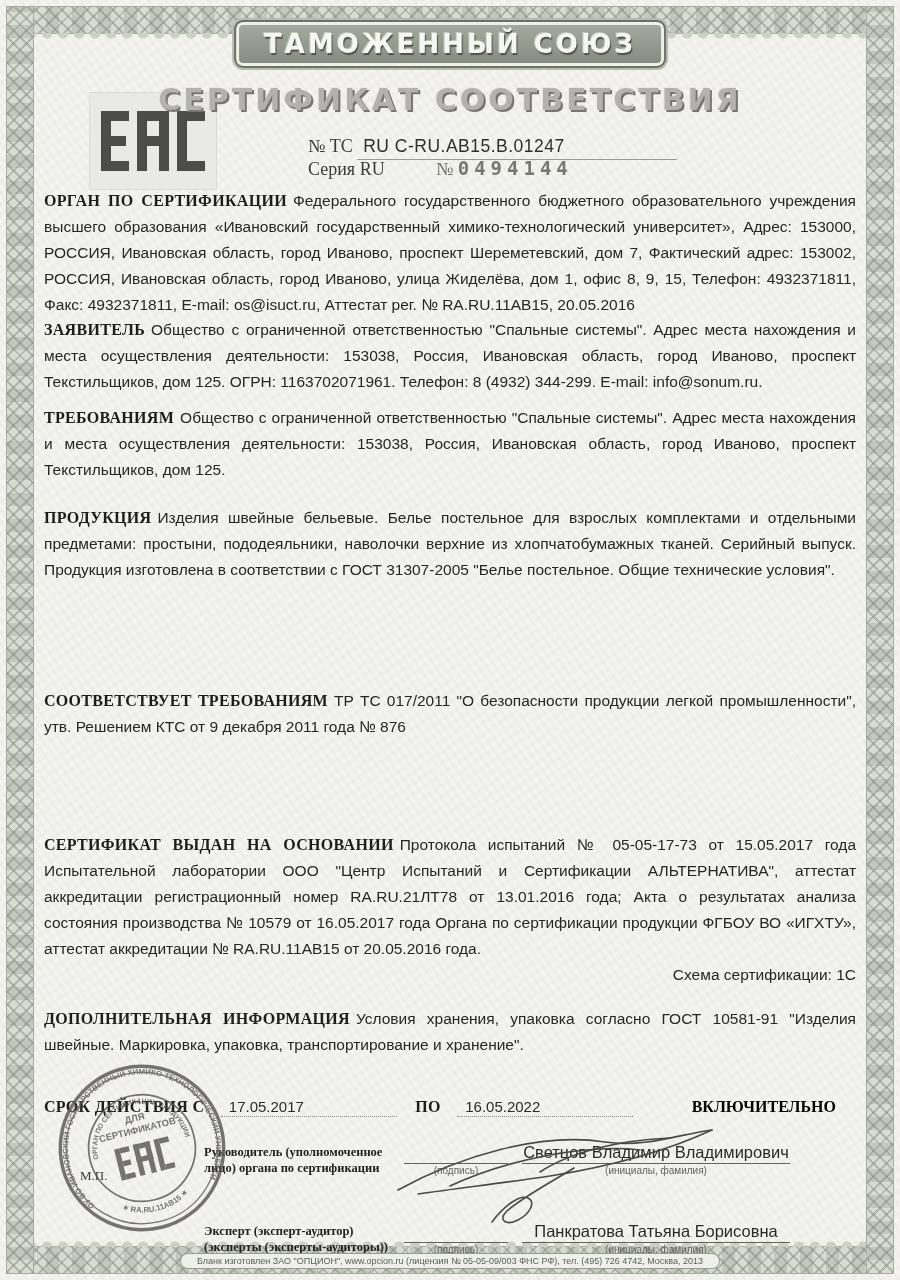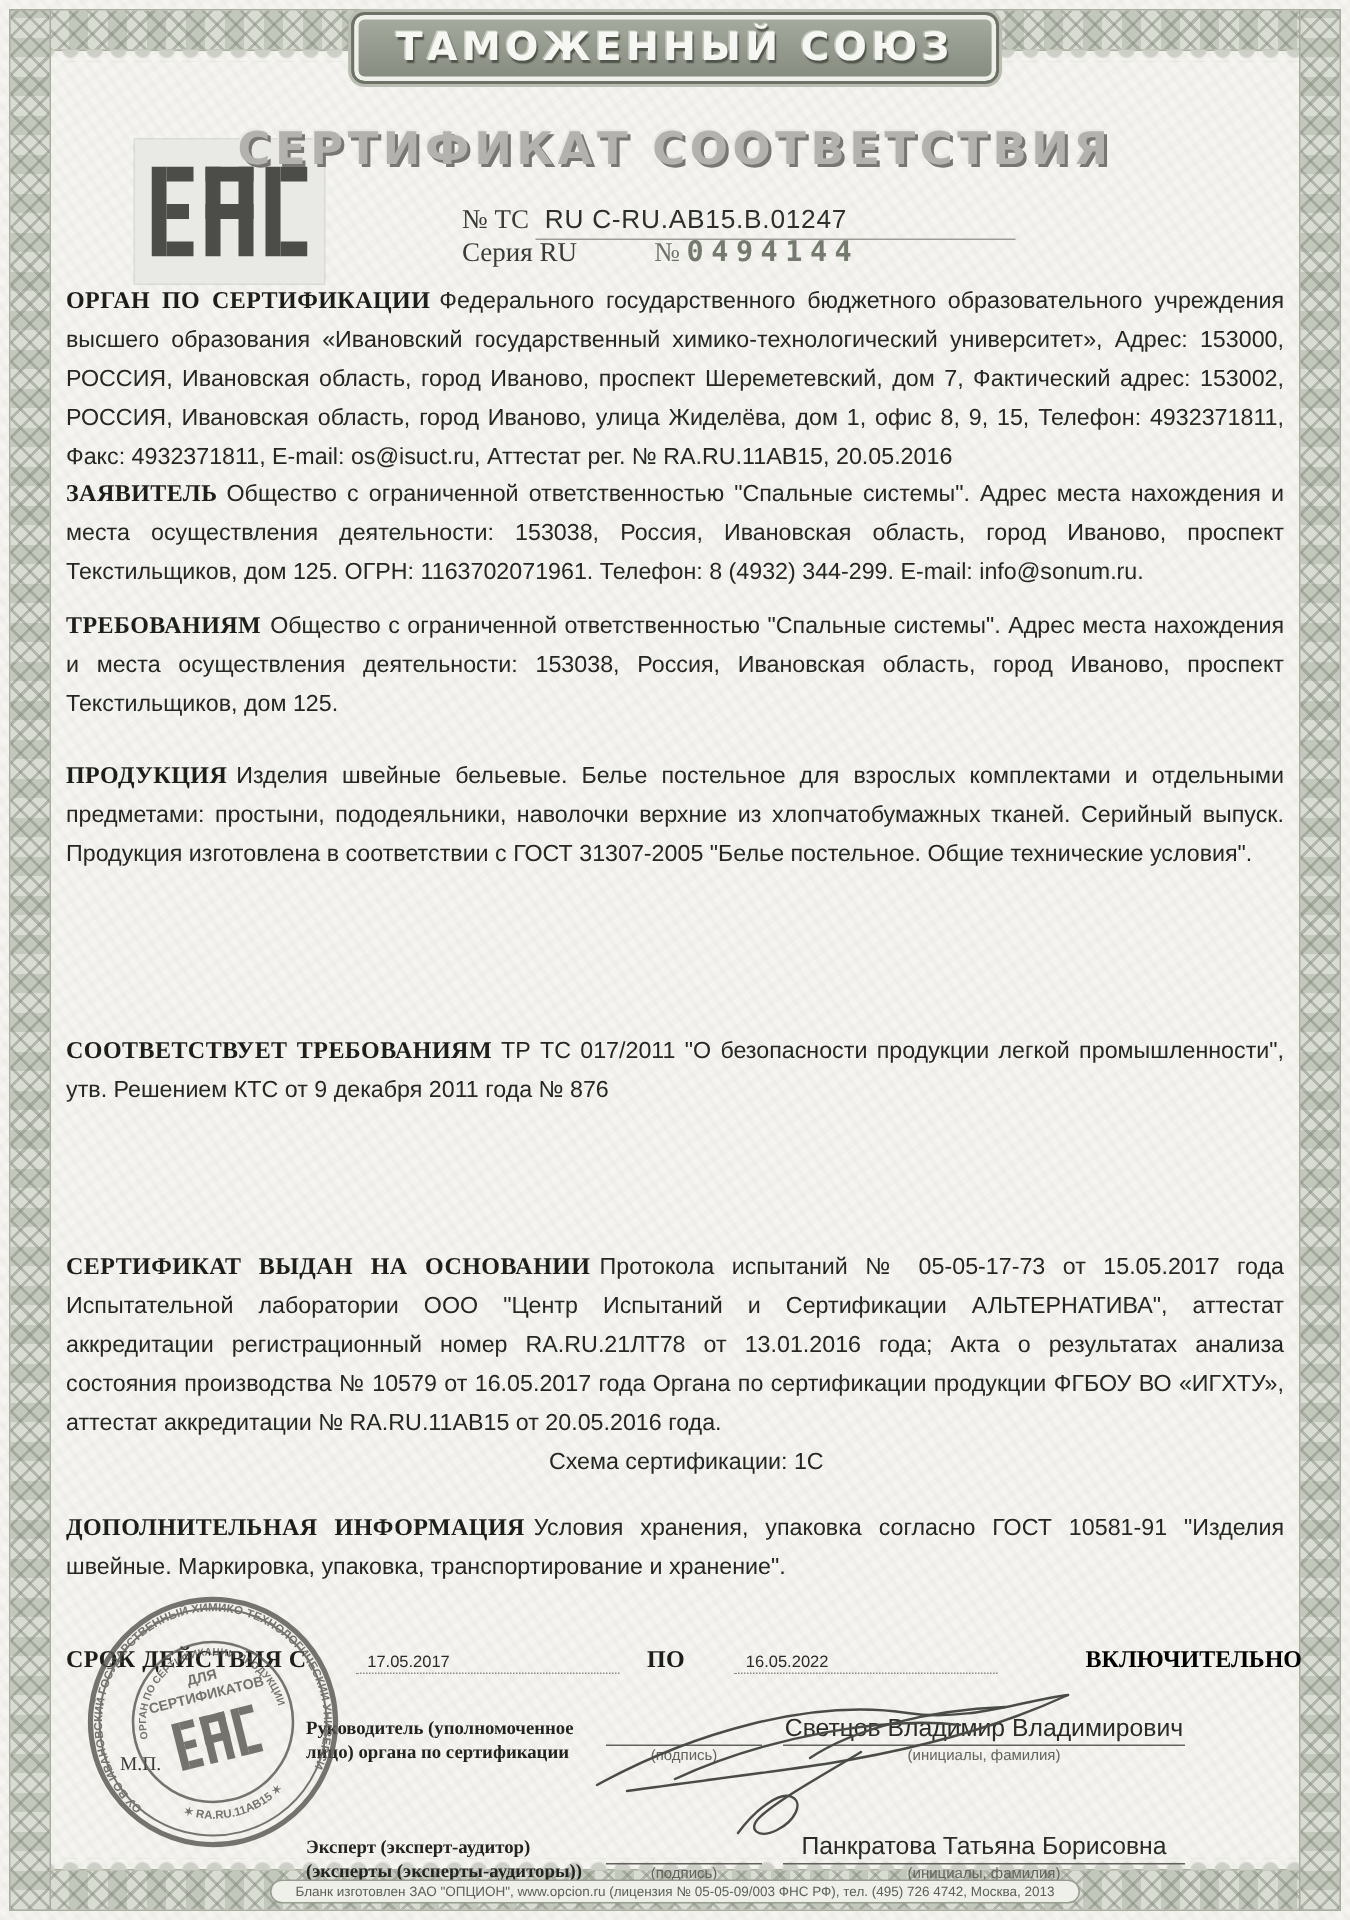--- a/index.html
+++ b/index.html
@@ -30,21 +30,21 @@
       repeating-linear-gradient(-45deg, rgba(130,136,124,.45) 0 2px, transparent 2px 9px),
       repeating-linear-gradient(0deg, #d9dcd3 0 13px, #c3c8bc 13px 26px);}
   .band-top::after, .band-bottom::before{content:"";position:absolute;left:0;right:0;height:8px;
     background-image:radial-gradient(circle at 50% 0%, #ccd0c6 0 5px, transparent 6px);
     background-size:16px 8px;background-repeat:repeat-x;}
   .band-top::after{bottom:-8px;}
   .band-bottom::before{top:-8px;transform:scaleY(-1);}
   .inner-line{position:absolute;inset:33px;border:1px solid rgba(120,126,112,.30);z-index:0;}
 
   
-  .banner{position:absolute;top:8px;left:50%;transform:translateX(-50%);z-index:3;
+  .banner{position:absolute;top:20px;left:50%;transform:translateX(-50%);z-index:3;
     padding:7px 28px;border-radius:9px;
     background:linear-gradient(180deg,#a7aca1,#858a7e);
     border:2px solid #6d7267;
     box-shadow:inset 0 0 0 3px #eef0e9, 0 0 0 2px #b9bdb1;text-align:center;}
   .banner-text{font-family:"DejaVu Sans",sans-serif;font-weight:bold;font-size:26px;
     letter-spacing:3px;color:#f6f6f3;text-shadow:1px 2px 1px #4f5349, -1px -1px 0 #c6cabe;}
 
   
   .eac-box{position:absolute;left:90px;top:93px;width:126px;height:96px;z-index:2;
     background:#e9e9e5;box-shadow:0 0 0 1px rgba(150,150,145,.25);
@@ -64,27 +64,27 @@
   .serial-prefix{font-family:"Liberation Serif",serif;font-size:18px;color:#6d7268;}
   .serial-value{font-family:"DejaVu Sans Mono",monospace;font-size:19px;font-weight:bold;
     letter-spacing:5px;color:#757a6f;}
 
   
   .para{position:absolute;left:44px;width:812px;z-index:2;
     font-size:15.5px;line-height:26px;color:#262624;text-align:justify;}
   .para.nojust{text-align:left;}
   .plabel{font-family:"Liberation Serif",serif;font-weight:bold;font-size:16px;color:#1d1d1b;
     letter-spacing:.3px;margin-right:6px;}
-  .scheme{margin-top:0;text-align:center;margin-left:15px;}
+  .scheme{margin-top:0;text-align:right;margin-left:15px;}
 
   
   .validity{position:absolute;left:44px;top:1098px;width:812px;z-index:1;white-space:nowrap;}
   .validity .plabel{font-size:16px;}
-  .vdate{display:inline-block;font-size:11px;color:#2b2b29;border-bottom:1px dotted #8a8a84;
-    min-width:160px;padding:0 8px 1px 8px;margin:0 14px 0 22px;}
+  .vdate{display:inline-block;font-size:15px;color:#2b2b29;border-bottom:1px dotted #8a8a84;
+    min-width:160px;padding:0 8px 1px 8px;margin:0 14px 0 6px;}
   .vsuffix{font-family:"Liberation Serif",serif;font-weight:bold;font-size:16px;margin-left:40px;}
 
   
   .sig-row{position:absolute;left:204px;display:flex;align-items:flex-end;gap:14px;z-index:1;}
   .sig-role{width:186px;font-family:"Liberation Serif",serif;font-weight:bold;font-size:12.5px;
     line-height:16px;color:#222220;}
   .sig-sign{width:104px;}
   .sig-space{height:16px;border-bottom:1px solid #63635d;}
   .sig-caption{font-size:10px;color:#63635e;text-align:center;padding-top:1px;}
   .sig-name{width:268px;}

